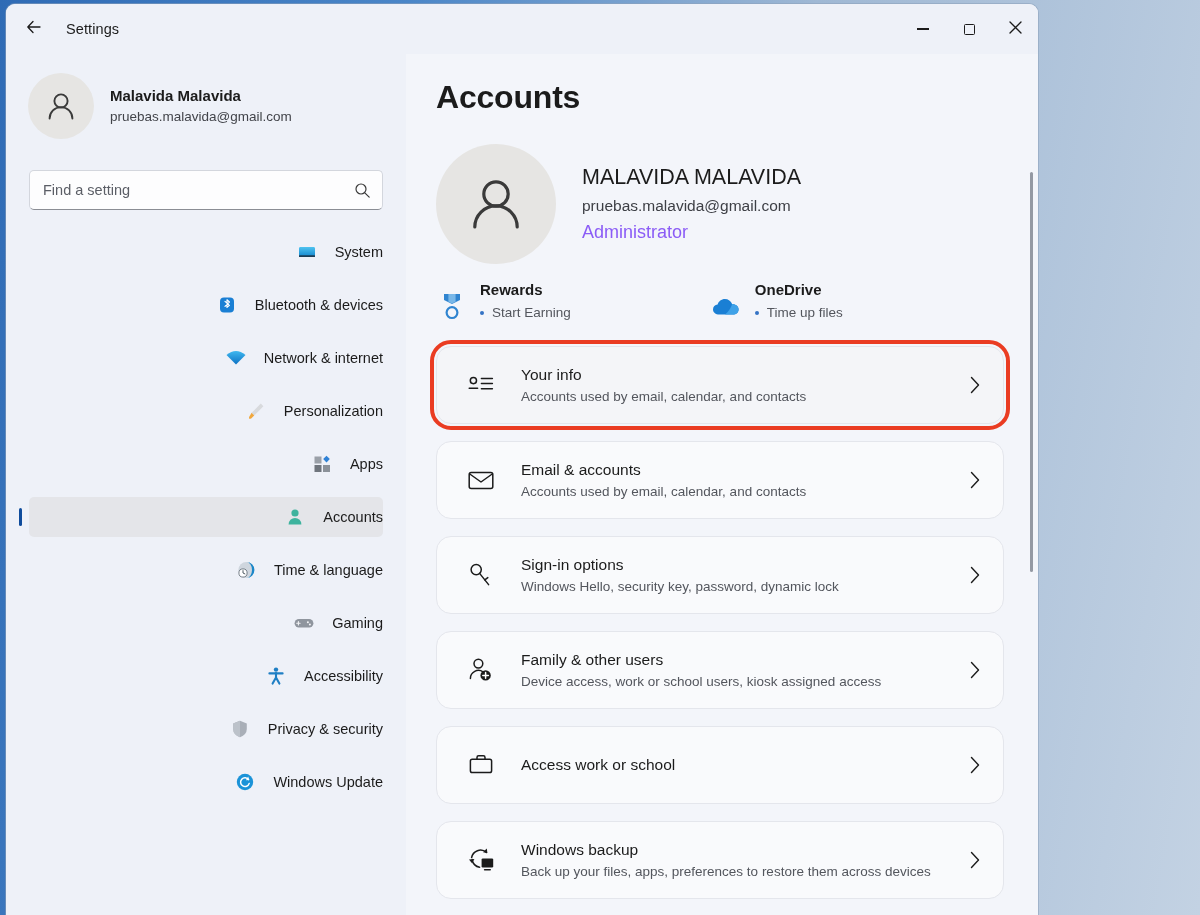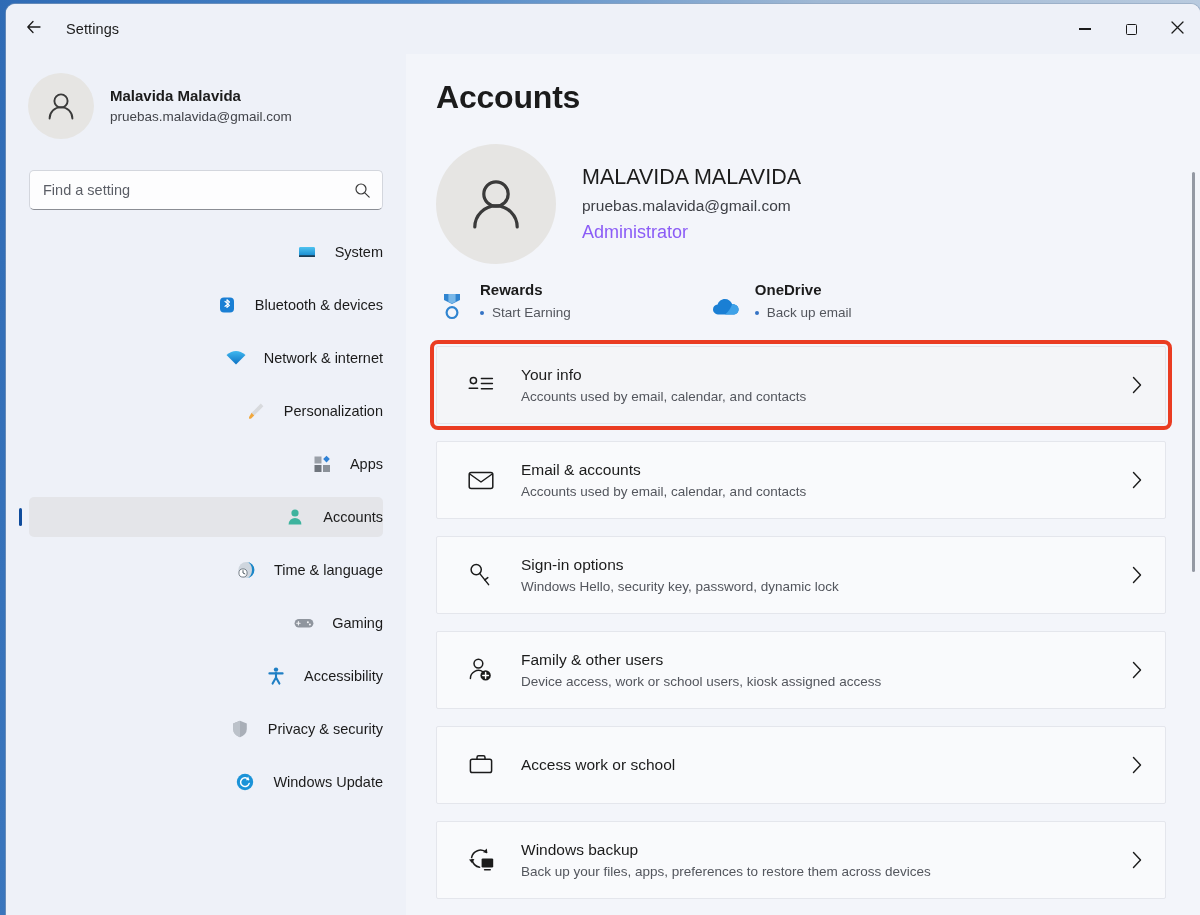--- a/index.html
+++ b/index.html
@@ -11,21 +11,21 @@
     font-family: "Liberation Sans", "DejaVu Sans", sans-serif;
   }
   body {
     background: linear-gradient(100deg, #2f6bb5 0%, #4a86c8 30%, #9fb8d4 60%, #c3d2e3 100%);
   }
 
   
   .window {
     position: absolute;
     left: 6px; top: 4px;
-    width: 1194px; height: 911px;
+    width: 1032px; height: 911px;
     background: #eef1f8;
     border-top-left-radius: 9px;
     border-top-right-radius: 9px;
     overflow: hidden;
     box-shadow: 0 0 0 1px rgba(140,160,185,.55);
   }
 
   
   .titlebar {
     position: absolute; left: 0; top: 0;
@@ -187,21 +187,21 @@
   .bullet {
     width: 4px; height: 4px; border-radius: 50%;
     background: #3573c4; margin-right: 8px; flex: none;
   }
 
   .cards { margin: 22px 0 0 0; padding: 0 34px 0 30px; }
   .card {
     position: relative;
     height: 78px; background: #f9fafc;
     border: 1px solid #e4e6ec;
-    border-radius: 2px;
+    border-radius: 15px;
     display: flex; align-items: center;
     margin-bottom: 17px;
     cursor: pointer;
   }
   .card.highlighted {
     outline: 4px solid #ea3c22;
     outline-offset: 2px;
     background: #f4f5f8;
   }
   .card-icon {
@@ -471,21 +471,21 @@
                      C6.5 5.3 9.4 3 12.9 3 C16.2 3 19 5.1 20.1 8.1
                      C23.6 8.1 26.6 10.4 26.6 13.4 C26.6 16.3 24.2 18.5 20.8 18.5 Z" fill="#1a7fd4"></path>
             <path d="M20.1 8.1 C23.6 8.1 26.6 10.4 26.6 13.4 C26.6 16.3 24.2 18.5 20.8 18.5
                      L13 18.5 C16 16.5 19 12.3 20.1 8.1 Z" fill="#3fa2e8"></path>
           </svg>
         </div>
         <div class="hero-link-text">
           <div class="hero-link-title">OneDrive</div>
           <div class="hero-link-sub">
             <span class="bullet"></span>
-            <span>Back up email</span>
+            <span>Time up files</span>
           </div>
         </div>
       </div>
 
     </div>
 
     <div class="cards">
 
       <div class="card highlighted">
         <div class="card-icon">

